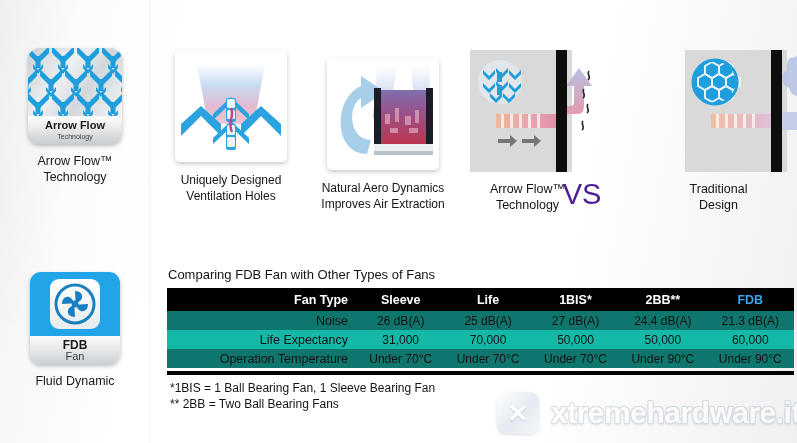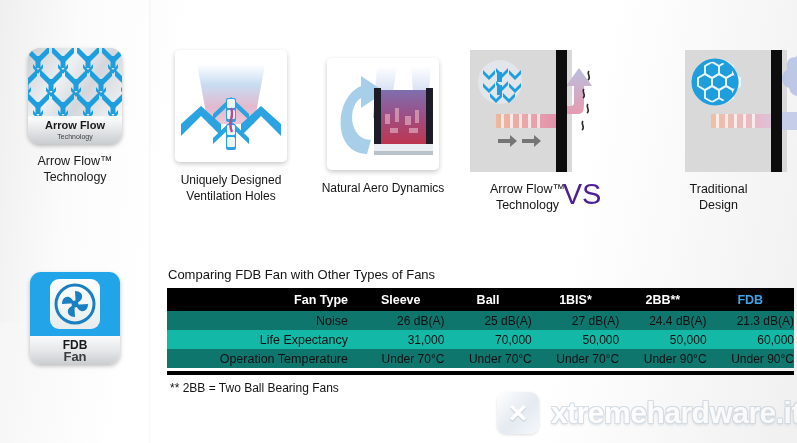--- a/index.html
+++ b/index.html
@@ -84,21 +84,21 @@
     background: linear-gradient(to bottom, #ffffff, #e8eced);
     display: flex; align-items: center; justify-content: center;
   }
   .fdb-label {
     position: absolute; left:0; right:0; bottom:0; height: 28px;
     background: linear-gradient(to bottom, #fafafa 0%, #e6e8ea 50%, #cbcfd2 100%);
     display: flex; flex-direction: column;
     align-items: center; justify-content: center;
   }
   .fdb-label .t1 { font-size: 12px; font-weight: bold; color: #17191b; line-height: 12px; }
-  .fdb-label .t2 { font-size: 13px; color: #3a3d40; line-height: 9px; margin-top: 1px; font-weight: bold; }
+  .fdb-label .t2 { font-size: 11px; color: #3a3d40; line-height: 9px; margin-top: 1px; }
 
   
   .feature { position: absolute; text-align: center; }
   .feature-card {
     width: 112px; height: 112px;
     background: #fff;
     border-radius: 5px;
     box-shadow: 0 2px 5px rgba(0,0,0,0.22);
     overflow: hidden;
     position: relative;
@@ -163,21 +163,21 @@
   #fan-table thead th.fdb-col { color: #3fa3e6; }
   #fan-table .rowlabel {
     background: #000; color: #fff;
     text-align: right;
     padding-right: 9px;
     width: 190px;
     font-size: 12.5px;
   }
   #fan-table tbody tr.shade td { background: #0f766e; color: #111; }
   #fan-table tbody tr.plain td { background: #14b8a6; color: #111; }
-  #fan-table tbody td { font-weight: normal; font-size: 12px; text-align: right; }
+  #fan-table tbody td { font-weight: normal; font-size: 12px; }
   #fan-table tbody td.fdb-col { color: #4aa8e8; }
   #table-bottom-rule {
     position: absolute;
     left: 167px; top: 371px;
     width: 627px; height: 4px;
     background: #000;
   }
   #footnotes {
     position: absolute;
     left: 170px; top: 380px;
@@ -276,20 +276,21 @@
             <circle cx="21" cy="21" r="3.4" fill="#1a7fc1"></circle>
           </svg>
         </div>
       </div>
       <div class="fdb-label">
         <span class="t1">FDB</span>
         <span class="t2">Fan</span>
       </div>
     </div>
     <div class="badge-caption">
+      <div>Fluid Dynamic</div>
     </div>
   </div>
 </div>
 
 <div class="feature" style="left:166px; top:50px; width:130px;">
   <div class="feature-card">
     <svg width="112" height="112" viewBox="0 0 112 112">
       <defs>
         <linearGradient id="gradVent" x1="0" y1="0" x2="0" y2="1">
           <stop offset="0%" stop-color="#ffffff"></stop>
@@ -359,20 +360,21 @@
         <rect x="68" y="50" width="4" height="14"></rect>
         <rect x="78" y="58" width="6" height="9"></rect>
         <rect x="88" y="52" width="4" height="13"></rect>
         <rect x="63" y="70" width="8" height="5"></rect>
         <rect x="82" y="70" width="9" height="5"></rect>
       </g>
     </svg>
   </div>
   <div class="feature-caption">
     <div>Natural Aero Dynamics</div>
+    <div>Improves Air Extraction</div>
   </div>
 </div>
 
 <div class="vs-panel" style="left:470px; top:50px; width:115px;">
   <div class="vs-art">
     <svg width="135" height="122" viewBox="0 0 135 122" style="position:absolute;left:0;top:0;">
       <defs>
         <linearGradient id="gradHotL" x1="0" y1="0" x2="1" y2="0">
           <stop offset="0%" stop-color="#efb79c"></stop>
           <stop offset="60%" stop-color="#e8a3ad"></stop>
@@ -487,21 +489,21 @@
   </div>
 </div>
 
 <div id="table-title">Comparing FDB Fan with Other Types of Fans</div>
 
 <table id="fan-table">
   <thead>
     <tr>
       <th class="rowlabel">Fan Type</th>
       <th>Sleeve</th>
-      <th>Ball</th>
+      <th>Life</th>
       <th>1BIS*</th>
       <th>2BB**</th>
       <th class="fdb-col">FDB</th>
     </tr>
   </thead>
   <tbody>
     <tr class="shade">
       <td class="rowlabel">Noise</td>
       <td>26 dB(A)</td>
       <td>25 dB(A)</td>
@@ -523,19 +525,20 @@
       <td>Under 70°C</td>
       <td>Under 70°C</td>
       <td>Under 90°C</td>
       <td class="fdb-col">Under 90°C</td>
     </tr>
   </tbody>
 </table>
 <div id="table-bottom-rule"></div>
 
 <div id="footnotes">
+  <div>*1BIS = 1 Ball Bearing Fan, 1 Sleeve Bearing Fan</div>
   <div>** 2BB = Two Ball Bearing Fans</div>
 </div>
 
 <div id="watermark">
   <div id="wm-tile">✕</div>
   <div id="wm-text">xtremehardware.it</div>
 </div>
 
 </body></html>

